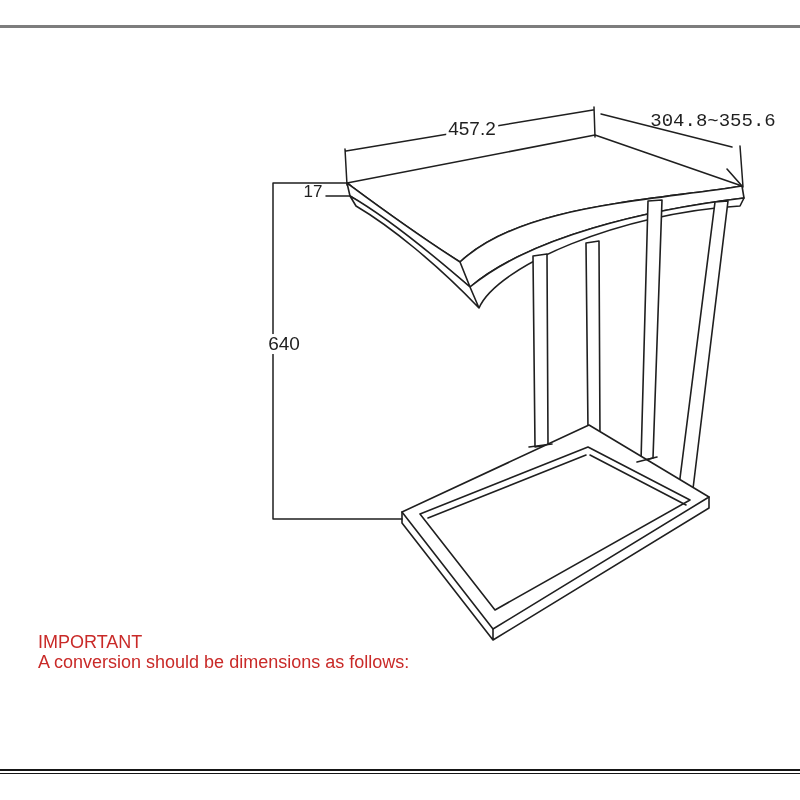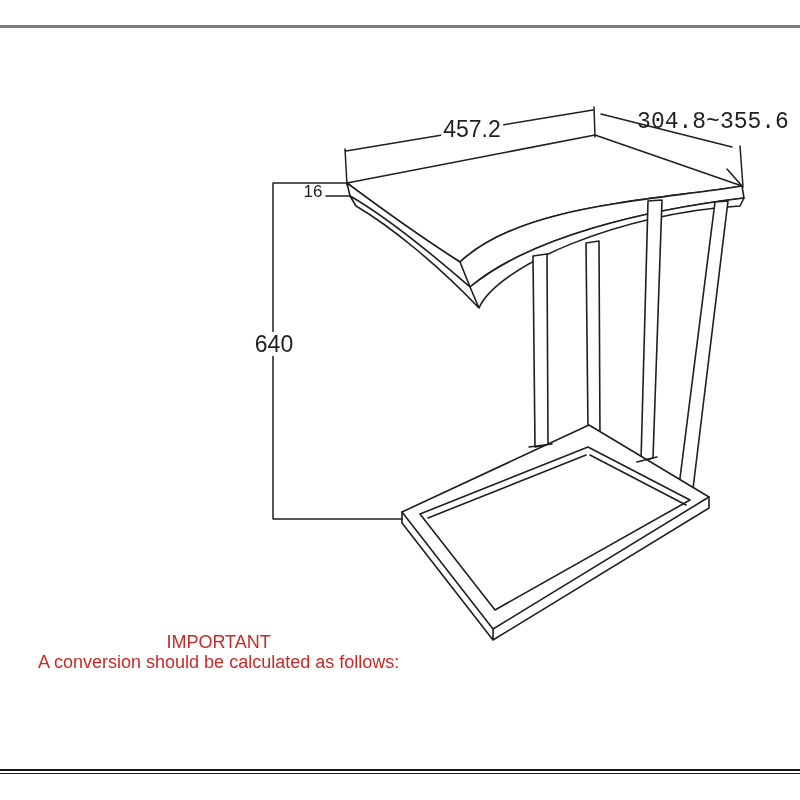--- a/index.html
+++ b/index.html
@@ -7,30 +7,30 @@
     width:800px;height:800px;position:relative;background:#ffffff;
     font-family:"Liberation Sans", sans-serif;overflow:hidden;
   }
   .rule{position:absolute;left:0;width:800px;}
   #top-rule{top:25px;height:2.5px;background:#7d7d7d;}
   #bottom-rule-1{top:769px;height:1.6px;background:#161616;}
   #bottom-rule-2{top:772.5px;height:1.8px;background:#161616;}
   #drawing-svg{position:absolute;left:0;top:0;}
   .dim-label{
     position:absolute;transform:translate(-50%,-50%);
-    color:#1f1f1f;font-size:23px;white-space:nowrap;
+    color:#1f1f1f;font-size:19px;white-space:nowrap;
     background:#ffffff;padding:0 2px;line-height:1.05;
   }
   .dim-label.no-bg{background:transparent;}
   #label-thickness{font-size:17px;}
   #notes{
     position:absolute;left:38px;top:633px;color:#c92a28;
     font-size:18px;line-height:19.7px;white-space:nowrap;
   }
-  #notes .note-line{height:19.7px;text-align:center;}
+  #notes .note-line{height:19.7px;}
 </style>
 </head>
 <body>
 
 <div class="rule" id="top-rule"></div>
 <div class="rule" id="bottom-rule-1"></div>
 <div class="rule" id="bottom-rule-2"></div>
 
 <svg id="drawing-svg" width="800" height="800" viewBox="0 0 800 800">
   <g fill="none" stroke="#1f1f1f" stroke-width="1.6" stroke-linecap="round" stroke-linejoin="round">
@@ -72,20 +72,20 @@
       <path d="M273,183 L347,183 M273,183 L273,519 M273,519 L402,519"></path>
       <path d="M326,196 L349,196"></path>
     </g>
   </g>
 </svg>
 
 <div class="dim-label" id="label-top-width" style="left:472px;top:129px;">457.2</div>
 
 <div class="dim-label no-bg" id="label-top-depth" style="left:713px;top:122px;font-family:Liberation Mono, monospace;">304.8~355.6</div>
 
-<div class="dim-label no-bg" id="label-thickness" style="left:313px;top:192px;">16</div>
+<div class="dim-label no-bg" id="label-thickness" style="left:313px;top:192px;">17</div>
 
-<div class="dim-label" id="label-height" style="left:274px;top:344px;">640</div>
+<div class="dim-label" id="label-height" style="left:284px;top:344px;">640</div>
 
 <div id="notes">
   <div class="note-line">IMPORTANT</div>
-  <div class="note-line">A conversion should be calculated as follows:</div>
+  <div class="note-line">A conversion should be dimensions as follows:</div>
 </div>
 
 </body></html>

